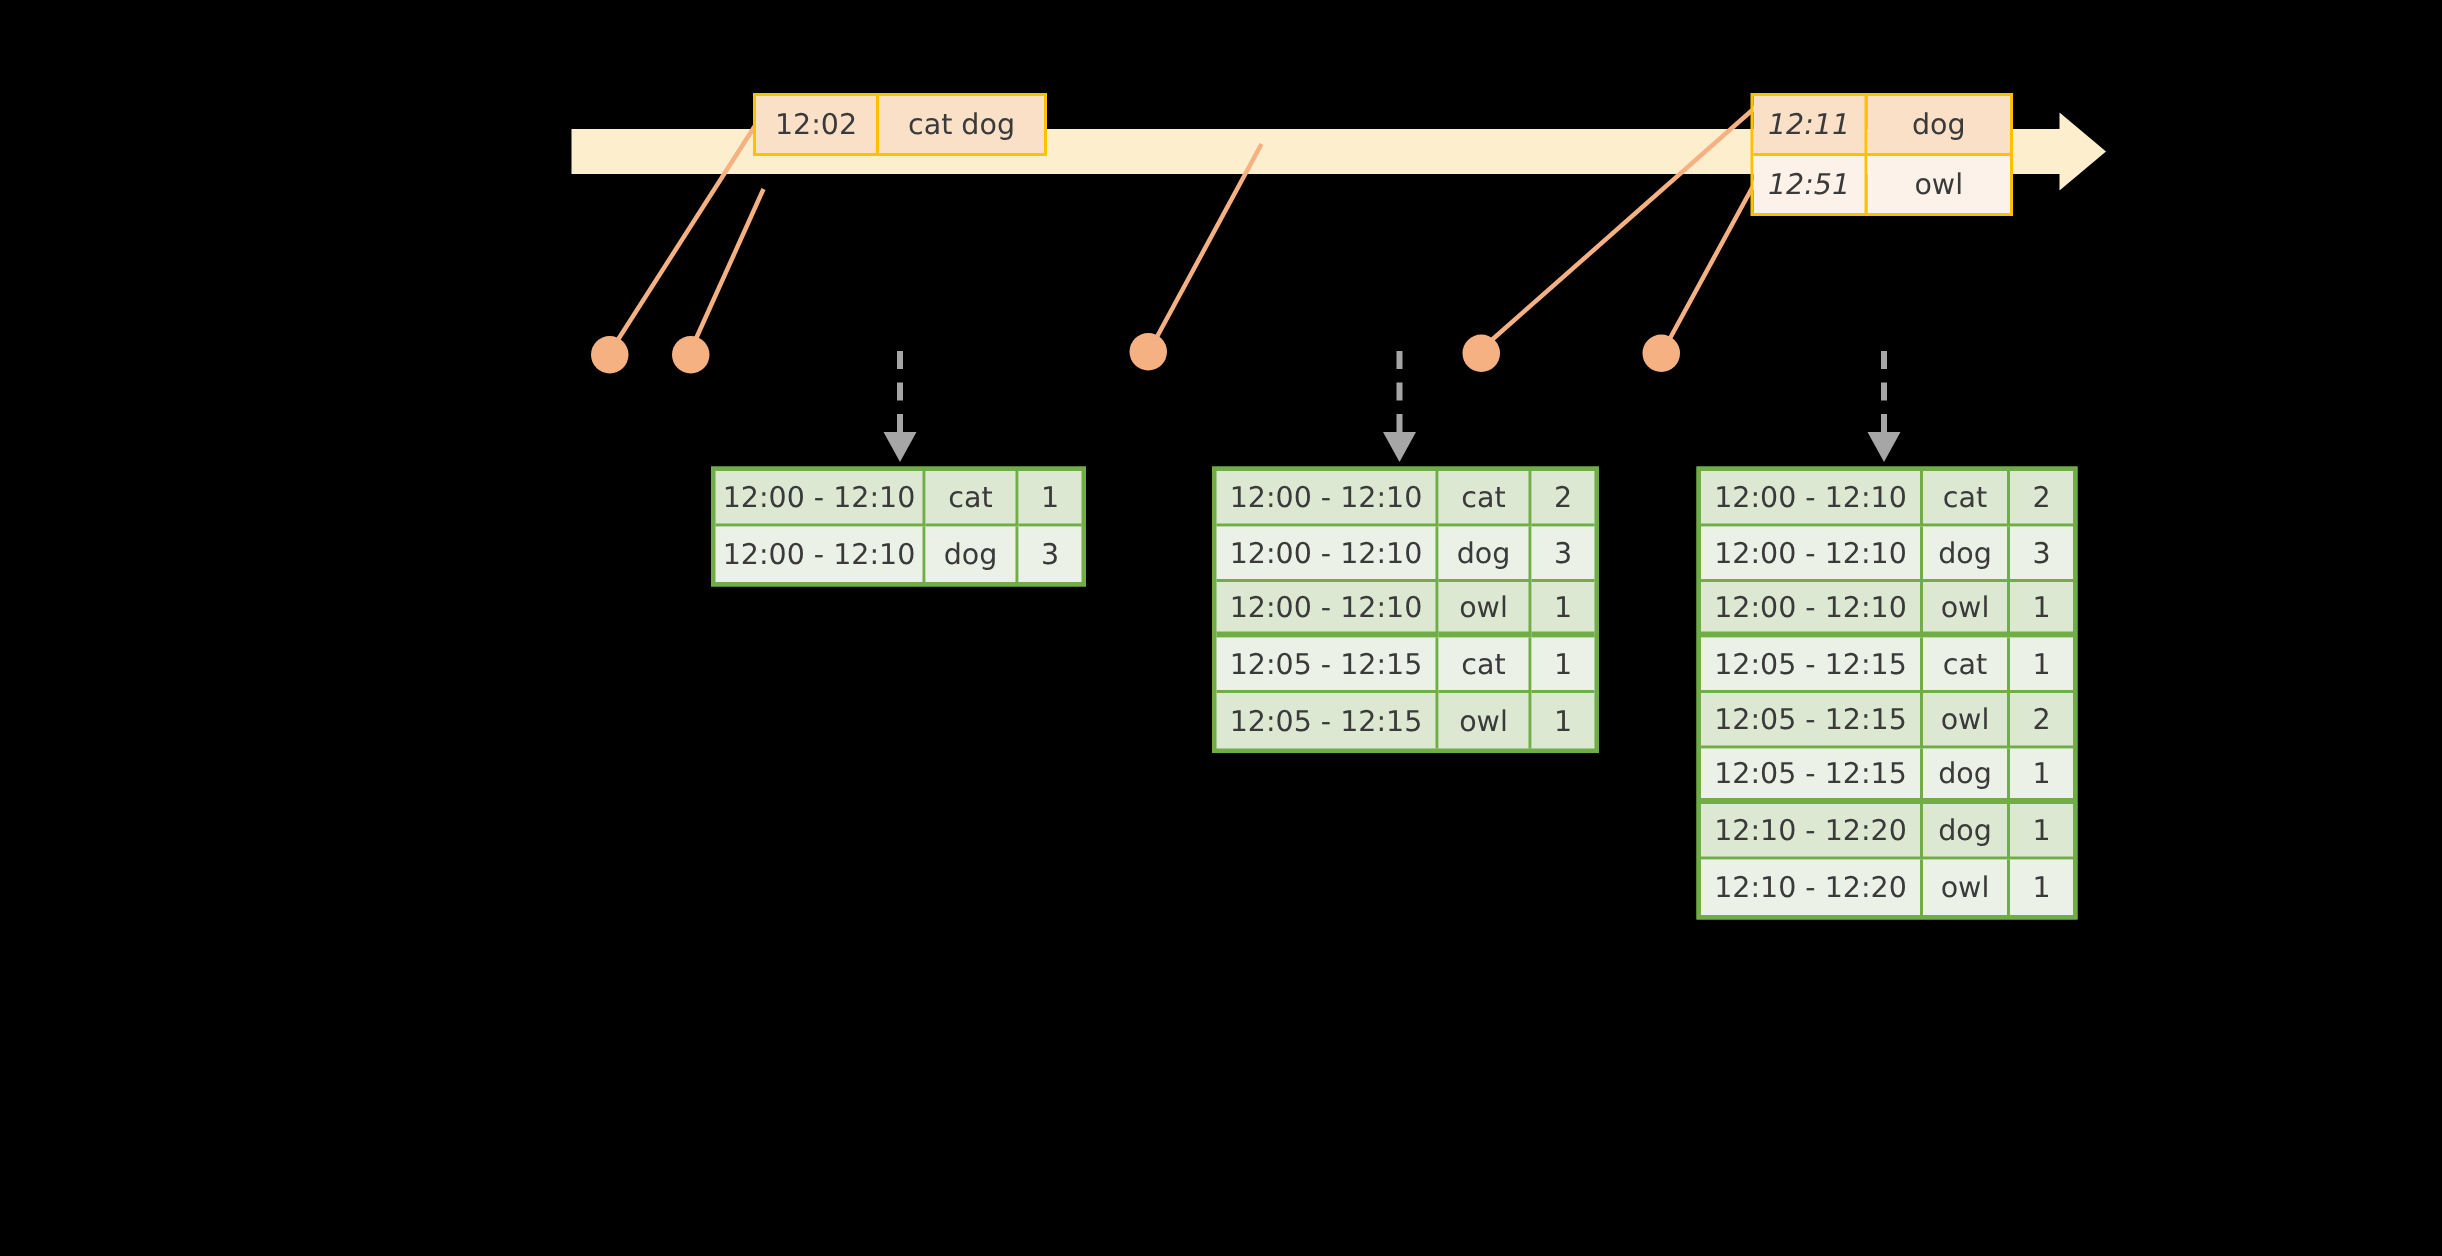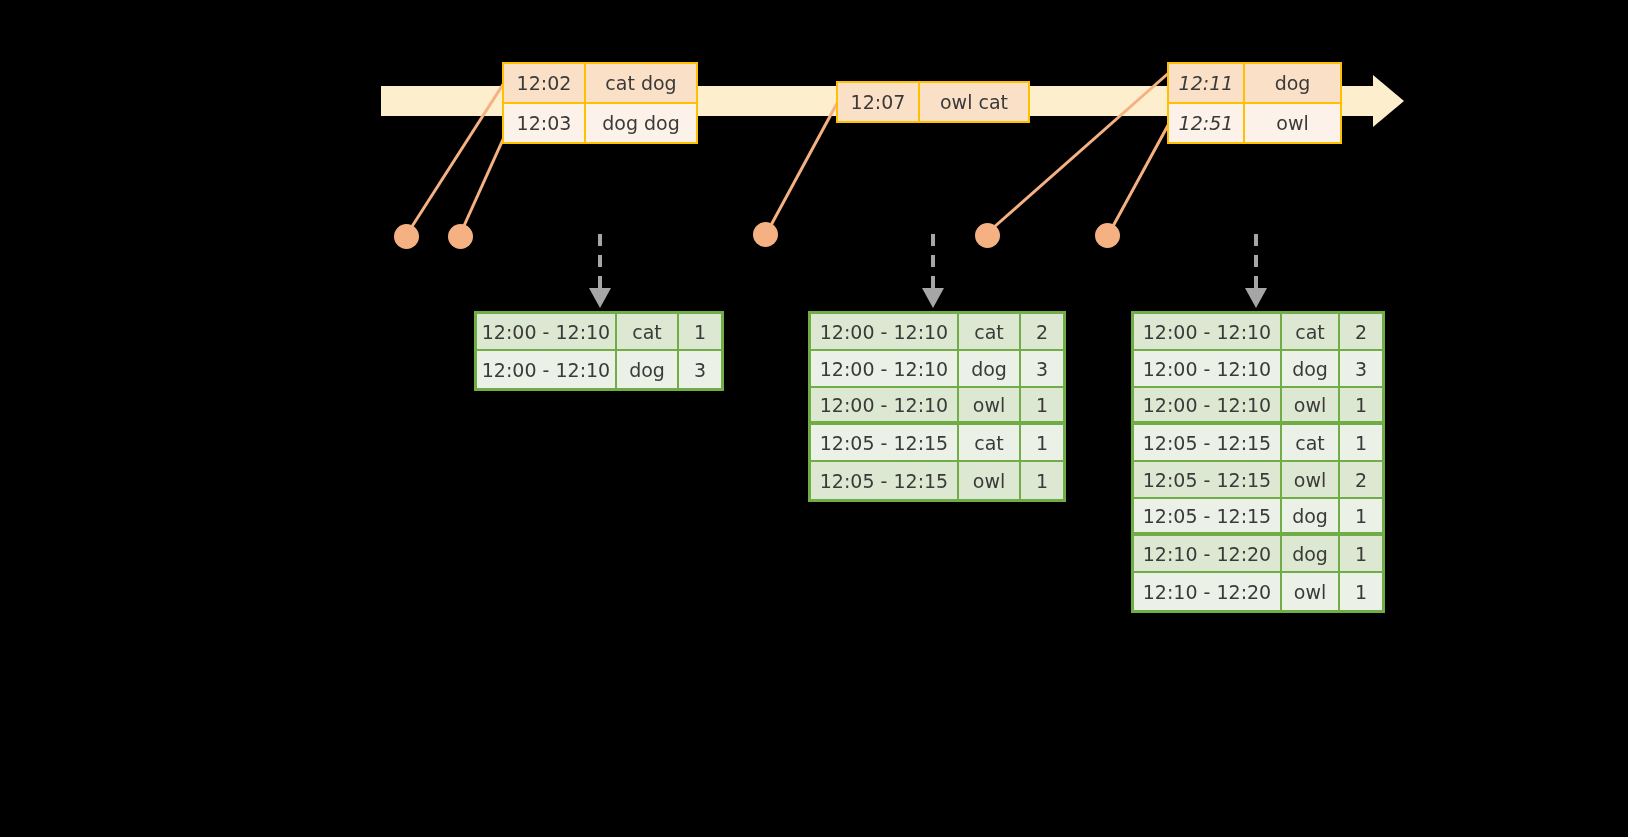--- a/index.html
+++ b/index.html
@@ -171,32 +171,22 @@
   <div class="dot" style="left:448px; top:224px;"></div>
   <div class="dot" style="left:753px; top:222px;"></div>
   <div class="dot" style="left:975px; top:223px;"></div>
   <div class="dot" style="left:1095px; top:223px;"></div>
 
   <div class="evt-box" id="evt-box-1">
     <div class="evt-row shade">
       <div class="evt-cell time">12:02</div>
       <div class="evt-cell animals">cat dog</div>
     </div>
-    <div class="evt-row light">
-      <div class="evt-cell time">12:03</div>
-      <div class="evt-cell animals">dog dog</div>
-    </div>
-  </div>
-
-  <div class="evt-box" id="evt-box-2">
-    <div class="evt-row shade">
-      <div class="evt-cell time">12:07</div>
-      <div class="evt-cell animals">owl cat</div>
-    </div>
-  </div>
+  </div>
+
 
   <div class="evt-box" id="evt-box-3">
     <div class="evt-row shade">
       <div class="evt-cell time">12:11</div>
       <div class="evt-cell animals">dog</div>
     </div>
     <div class="evt-row light">
       <div class="evt-cell time">12:51</div>
       <div class="evt-cell animals">owl</div>
     </div>

